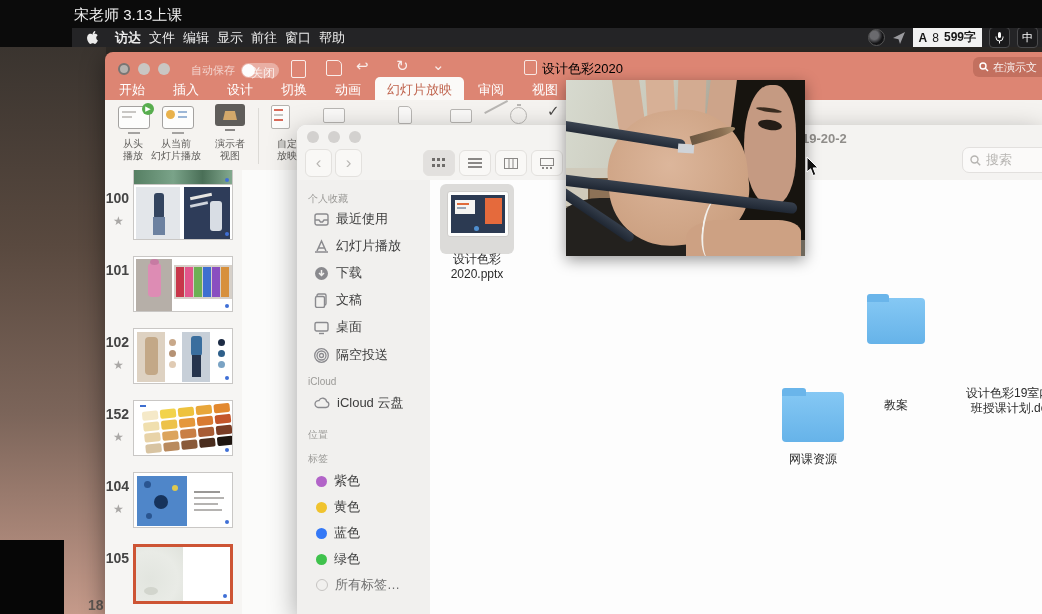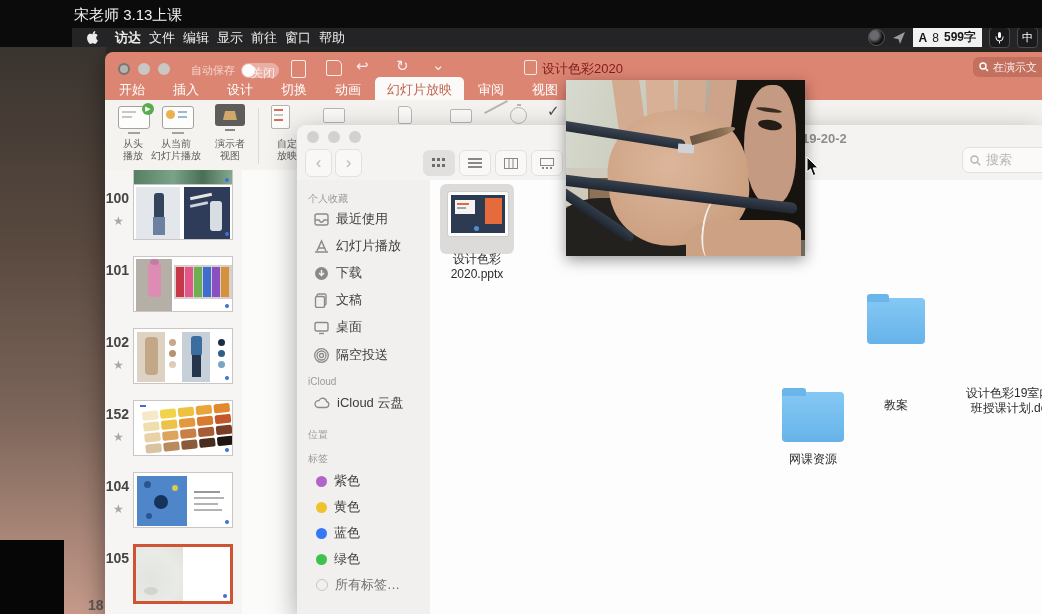--- a/index.html
+++ b/index.html
@@ -34,21 +34,21 @@
   
   #ppt{left:105px;top:52px;width:937px;height:562px;border-radius:8px 0 0 0;
     background:#dd8573;box-shadow:0 6px 24px rgba(0,0,0,.45);}
   .tl-dot{width:12px;height:12px;border-radius:50%;}
   #ppt-lights{left:13px;top:11px;display:flex;gap:8px;}
   #ppt-autosave{left:86px;top:11px;color:rgba(255,255,255,.65);font-size:11px;display:flex;align-items:center;gap:6px;}
   .toggle-pill{width:38px;height:15px;border-radius:8px;background:rgba(255,255,255,.35);position:relative;}
   .toggle-knob{position:absolute;left:1px;top:1px;width:13px;height:13px;border-radius:50%;background:#fdfdfd;}
   .toggle-txt{position:absolute;right:4px;top:2px;font-size:12px;color:rgba(255,255,255,.8);}
   .tb-ic{color:rgba(255,255,255,.85);font-size:15px;}
-  #ppt-title-grp{left:0;top:8px;width:937px;text-align:center;color:#7f1d1d;font-size:13px;}
+  #ppt-title-grp{left:0;top:8px;width:937px;text-align:center;color:#000000;font-size:13px;}
   #ppt-search{left:868px;top:5px;width:80px;height:20px;border-radius:6px;background:rgba(120,50,35,.25);
     color:rgba(255,255,255,.9);font-size:11px;display:flex;align-items:center;gap:4px;padding:0 6px;}
   #ppt-tabs{left:0;top:27px;width:937px;height:22px;display:flex;align-items:center;gap:0;
     color:#fff;font-size:13px;}
   #ppt-tabs .tab{padding:3px 14px;cursor:default;}
   #ppt-tabs .tab.active{background:#fbfaf8;color:#c0654f;border-radius:5px 5px 0 0;padding:4px 12px;}
   #ppt-ribbon{left:0;top:48px;width:937px;height:70px;background:#f5f3f0;border-bottom:1px solid #d9d6d2;}
   .rb-label{position:absolute;width:70px;text-align:center;font-size:10px;line-height:12px;color:#5d5b58;}
   .mon{position:absolute;width:30px;height:21px;background:#fdfdfc;border:1.5px solid #a4a2a0;border-radius:3px;}
   .mon:after{content:"";position:absolute;left:50%;bottom:-6px;width:12px;height:2px;background:#a4a2a0;transform:translateX(-50%);}

